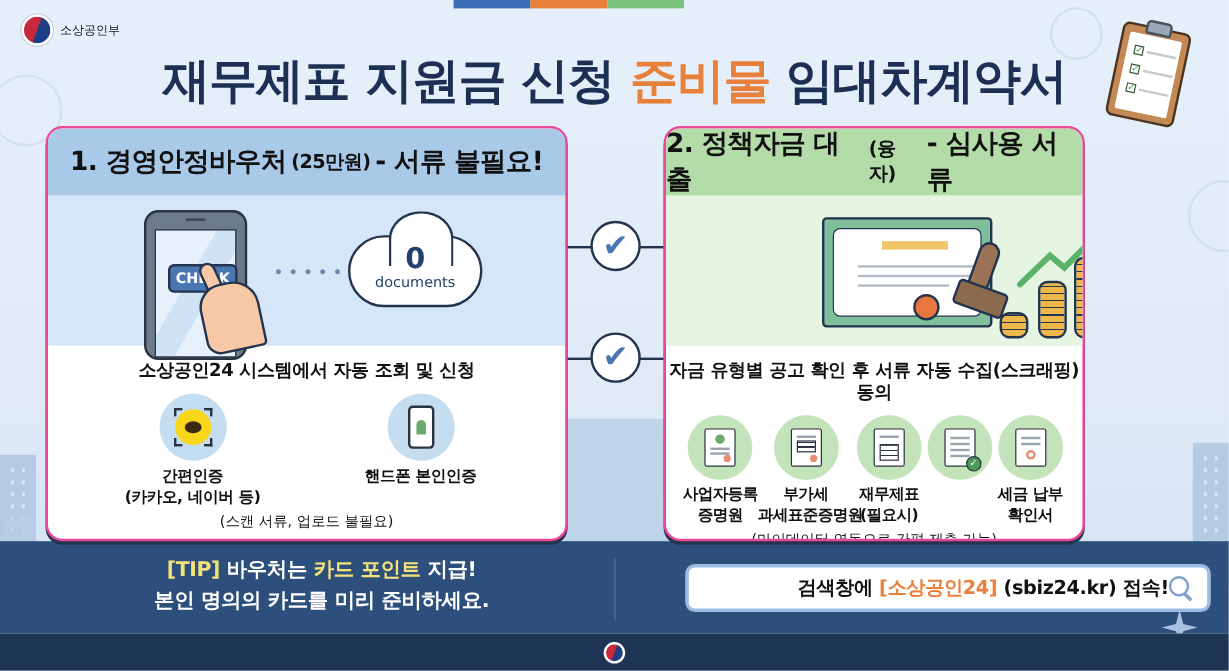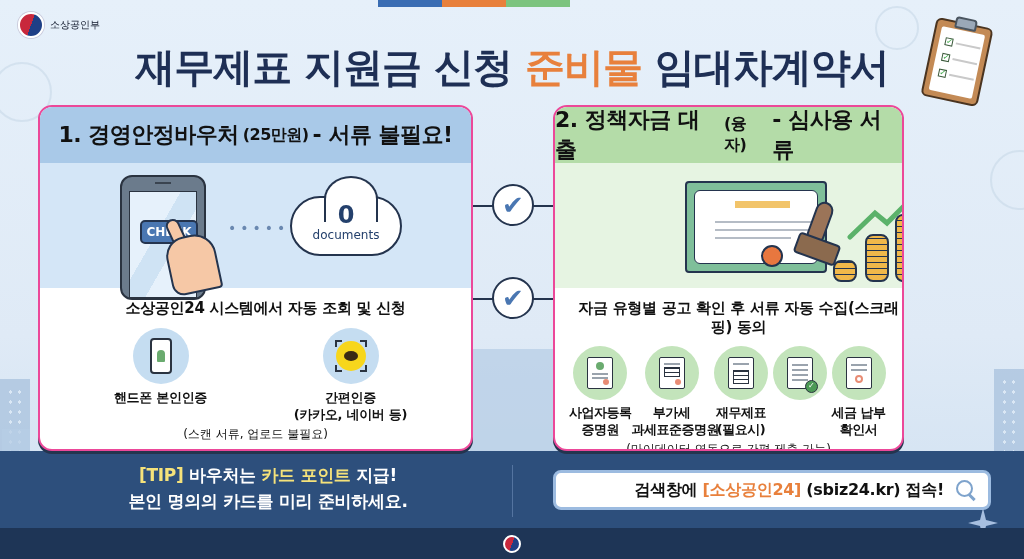--- a/index.html
+++ b/index.html
@@ -38,21 +38,21 @@
   .card { position: absolute; top: 105px; height: 346px; border-radius: 14px; border: 2px solid #ec4899; overflow: hidden; box-shadow: 0 3px 0 #24344e; }
   .card1 { left: 38px; width: 435px; background: #fff; }
   .card2 { left: 553px; width: 351px; background: #fff; }
   .card-head { height: 56px; display: flex; align-items: center; justify-content: center; font-size: 22px; font-weight: bold; color: #111; letter-spacing: -0.5px; }
   .card1 .card-head { background: #a9c9e8; }
   .card2 .card-head { background: #b4dca8; }
   .card-head .small { font-size: 16px; margin: 0 4px; }
   .card-illus { height: 125px; position: relative; }
   .card1 .card-illus { background: #d4e6f7; }
   .card2 .card-illus { background: #e6f4e2; }
-  .card-sub { text-align: center; font-size: 15px; font-weight: bold; color: #111; margin-top: 11px; letter-spacing: -0.3px; padding-left: 20px; }
+  .card-sub { text-align: center; font-size: 15px; font-weight: bold; color: #111; margin-top: 11px; letter-spacing: -0.3px; }
 
   .phone { position: absolute; left: 80px; top: 12px; width: 86px; height: 125px; background: #6b7b8c; border: 2px solid #2a3340; border-radius: 12px; }
   .phone .screen { position: absolute; left: 7px; top: 14px; right: 7px; bottom: 0; background: linear-gradient(120deg, #e6f1fb 40%, #cfe3f4 40%, #cfe3f4 60%, #e6f1fb 60%); border: 1.5px solid #2a3340; }
   .phone .speaker { position: absolute; left: 33px; top: 5px; width: 16px; height: 2px; background: #3a4450; }
   .check-btn { position: absolute; left: 18px; top: 43px; width: 58px; height: 24px; background: #4a77b2; border: 2px solid #24344e; border-radius: 5px; color: #fff; font-size: 12px; font-weight: bold; display: flex; align-items: center; justify-content: center; }
   .hand { position: absolute; left: 128px; top: 72px; width: 50px; height: 58px; background: #f6c8a6; border: 2px solid #24344e; border-radius: 20px 22px 4px 12px; transform: rotate(-12deg); }
   .finger { position: absolute; left: 130px; top: 55px; width: 14px; height: 34px; background: #f6c8a6; border: 2px solid #24344e; border-radius: 7px; transform: rotate(-25deg); }
   .dots { position: absolute; left: 188px; top: 57px; font-size: 14px; letter-spacing: 4px; color: #6a88b0; }
   .cloud { position: absolute; left: 250px; top: 33px; width: 112px; height: 60px; background: #fff; border: 2px solid #24344e; border-radius: 30px; text-align: center; }
   .cloud::before { content: ""; position: absolute; left: 32px; top: -22px; width: 50px; height: 44px; background: #fff; border: 2px solid #24344e; border-bottom: none; border-radius: 50% 50% 0 0; }
@@ -93,21 +93,21 @@
   .stamp-h { position: absolute; left: 256px; top: 38px; width: 18px; height: 44px; background: #9b7458; border: 2px solid #24344e; border-radius: 9px; transform: rotate(20deg); }
   .coins { position: absolute; bottom: 6px; border: 2px solid #24344e; border-radius: 8px; background: repeating-linear-gradient(0deg, #f0b84a 0 5px, #24344e 5px 6px); width: 24px; }
   .arrow { position: absolute; left: 290px; top: 38px; width: 80px; height: 2px; }
 
   .connector { position: absolute; left: 473px; width: 80px; height: 2px; background: #24344e; }
   .check-circle { position: absolute; left: 492px; width: 42px; height: 42px; border-radius: 50%; background: #fff; border: 2px solid #24344e; display: flex; align-items: center; justify-content: center; color: #4a77b2; font-size: 26px; font-weight: bold; }
 
   .tip { position: absolute; left: 48px; top: 462px; width: 440px; text-align: center; color: #fff; font-size: 17px; font-weight: bold; line-height: 26px; letter-spacing: -0.3px; }
   .tip .y { color: #f5e27a; }
   .divider { position: absolute; left: 512px; top: 465px; width: 1px; height: 52px; background: #5474a0; }
-  .search-box { position: absolute; left: 553px; top: 470px; width: 438px; height: 40px; background: #fff; border: 3px solid #9cbbe0; border-radius: 8px; display: flex; align-items: center; justify-content: flex-end; padding-right: 12px; gap: 12px; }
+  .search-box { position: absolute; left: 571px; top: 470px; width: 438px; height: 40px; background: #fff; border: 3px solid #9cbbe0; border-radius: 8px; display: flex; align-items: center; justify-content: flex-end; padding-right: 12px; }
   .search-text { font-size: 16px; font-weight: bold; color: #111; letter-spacing: -0.3px; }
   .search-text .o { color: #e8803c; }
   .search-icon { width: 20px; height: 20px; position: relative; }
   .search-icon::before { content: ""; position: absolute; left: 0; top: 0; width: 13px; height: 13px; border: 2.5px solid #7ea3cc; border-radius: 50%; }
   .search-icon::after { content: ""; position: absolute; left: 13px; top: 13px; width: 8px; height: 3px; background: #7ea3cc; transform: rotate(45deg); transform-origin: left center; }
   .sparkle { position: absolute; left: 968px; top: 508px; width: 30px; height: 30px; background: #a7bfe0; clip-path: polygon(50% 0, 60% 40%, 100% 50%, 60% 60%, 50% 100%, 40% 60%, 0 50%, 40% 40%); }
   .footer-logo { width: 18px; height: 18px; border-radius: 50%; background: conic-gradient(from 200deg, #c8283c 0 50%, #1e3f86 50% 100%); border: 2px solid #fff; }
 </style>
 </head>
 <body>
@@ -178,39 +178,39 @@
     <div class="dots">•••••</div>
     <div class="cloud">
       <div class="zero">0</div>
       <div class="docs">documents</div>
     </div>
   </div>
   <div class="card-sub">소상공인24 시스템에서 자동 조회 및 신청</div>
   <div class="icon-row">
     <div class="icon-item">
       <div class="circle">
-          <div class="mini-phone"></div>
-        </div>
-      <div class="icon-label">
-        <div>핸드폰 본인인증</div>
-      </div>
-    </div>
-    <div class="icon-item">
-      <div class="circle">
         <div class="brackets">
           <span style="left:0;top:0;border-width:2px 0 0 2px;"></span>
           <span style="right:0;top:0;border-width:2px 2px 0 0;"></span>
           <span style="left:0;bottom:0;border-width:0 0 2px 2px;"></span>
           <span style="right:0;bottom:0;border-width:0 2px 2px 0;"></span>
         </div>
         <div class="kakao"></div>
       </div>
       <div class="icon-label">
         <div>간편인증</div>
         <div>(카카오, 네이버 등)</div>
+      </div>
+    </div>
+    <div class="icon-item">
+      <div class="circle">
+          <div class="mini-phone"></div>
+        </div>
+      <div class="icon-label">
+        <div>핸드폰 본인인증</div>
       </div>
     </div>
   </div>
   <div class="note">(스캔 서류, 업로드 불필요)</div>
 </section>
 
 <div class="connector" style="top:205px;"></div>
 <div class="check-circle" style="top:184px;">
     <span>✔</span>
   </div>

